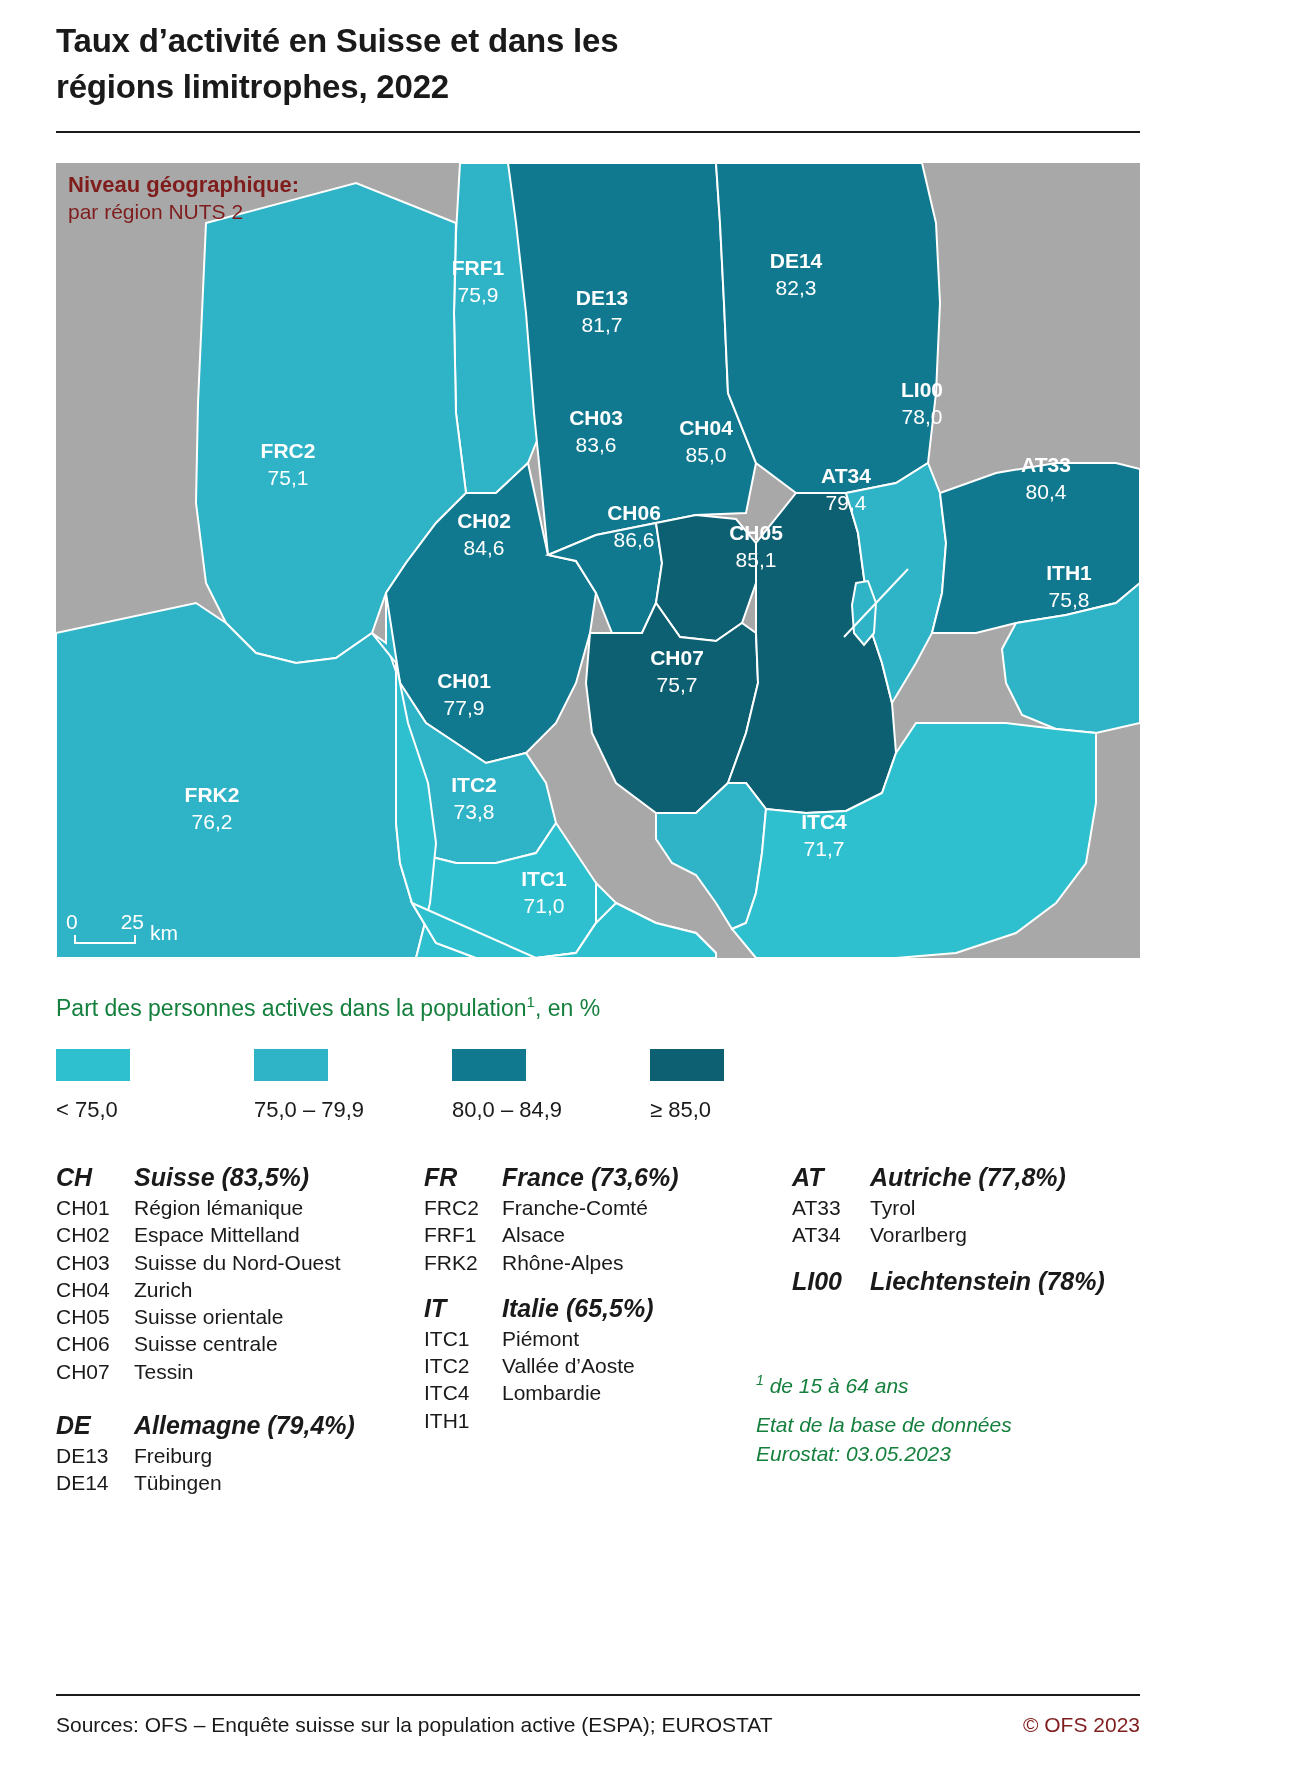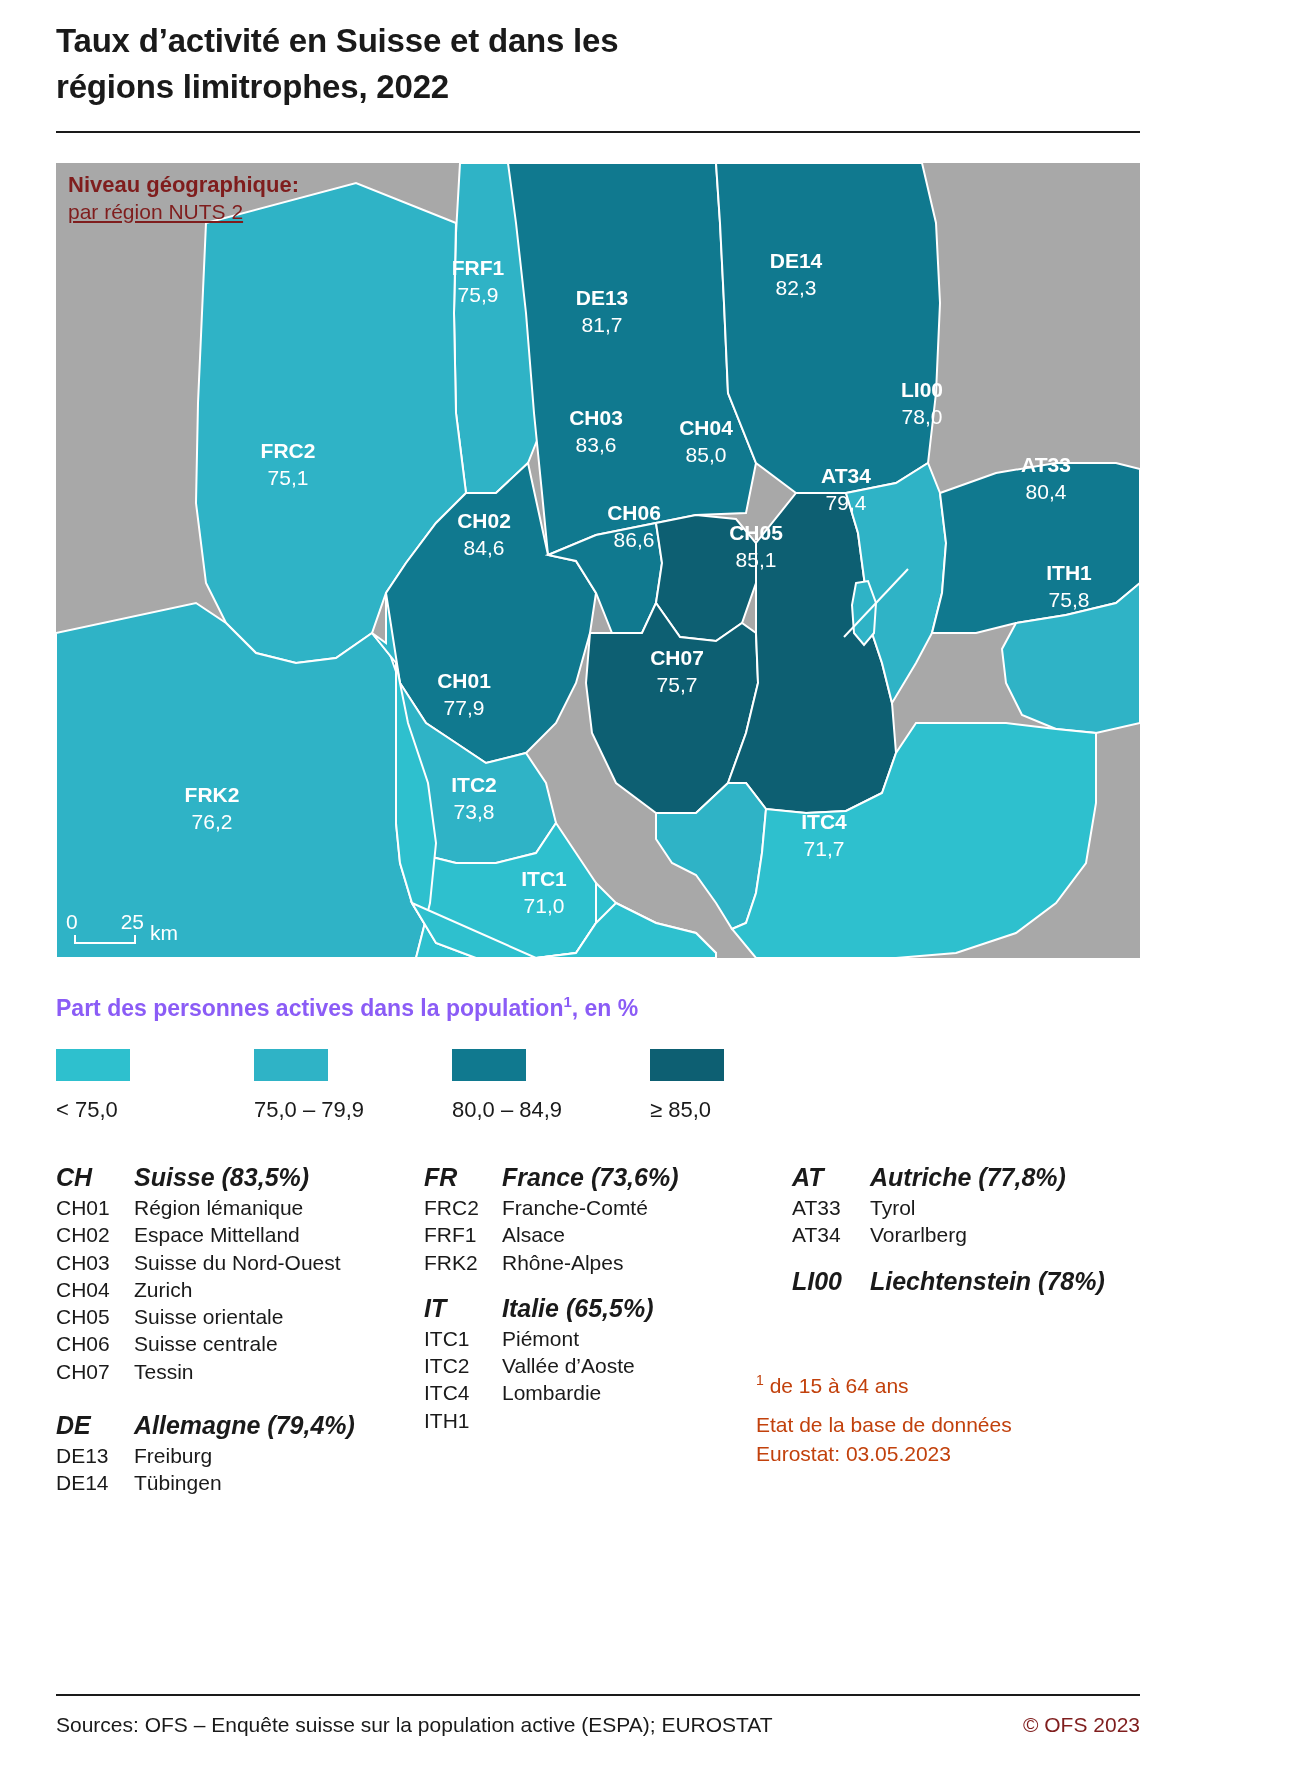--- a/index.html
+++ b/index.html
@@ -67,21 +67,20 @@
     color: #7f1d1d;
   }
   .map-caption .cap1 {
     font-size: 22px;
     font-weight: bold;
     line-height: 1.25;
   }
   .map-caption .cap2 {
     font-size: 21px;
     line-height: 1.25;
-    text-decoration: underline;
   }
 
   .scalebar {
     position: absolute;
     left: 10px;
     bottom: 14px;
     z-index: 5;
     color: #ffffff;
     font-size: 21px;
     display: flex;
@@ -120,22 +119,22 @@
   }
 
   
 
   
   .legend-title {
     position: absolute;
     left: 36px;
     top: 993px;
     font-size: 23px;
-    font-weight: bold;
-    color: #8b5cf6;
+    font-weight: normal;
+    color: #15803d;
   }
   .legend-title sup { font-size: 15px; }
 
   .swatches {
     position: absolute;
     left: 36px;
     top: 1049px;
     width: 1084px;
     height: 90px;
     text-align: right;
@@ -192,21 +191,22 @@
 
   .spacer-lg { height: 26px; }
   .spacer-sm { height: 18px; }
 
   .footnote {
     position: absolute;
     left: 736px;
     top: 1371px;
     font-size: 21px;
     line-height: 1.38;
-    color: #c2410c;
+    color: #15803d;
+    font-style: italic;
   }
   .footnote .fn1 { white-space: nowrap; }
   .footnote sup { font-size: 14px; }
 
   .rule-bottom {
     position: absolute;
     left: 36px;
     top: 1694px;
     width: 1084px;
     height: 2px;

